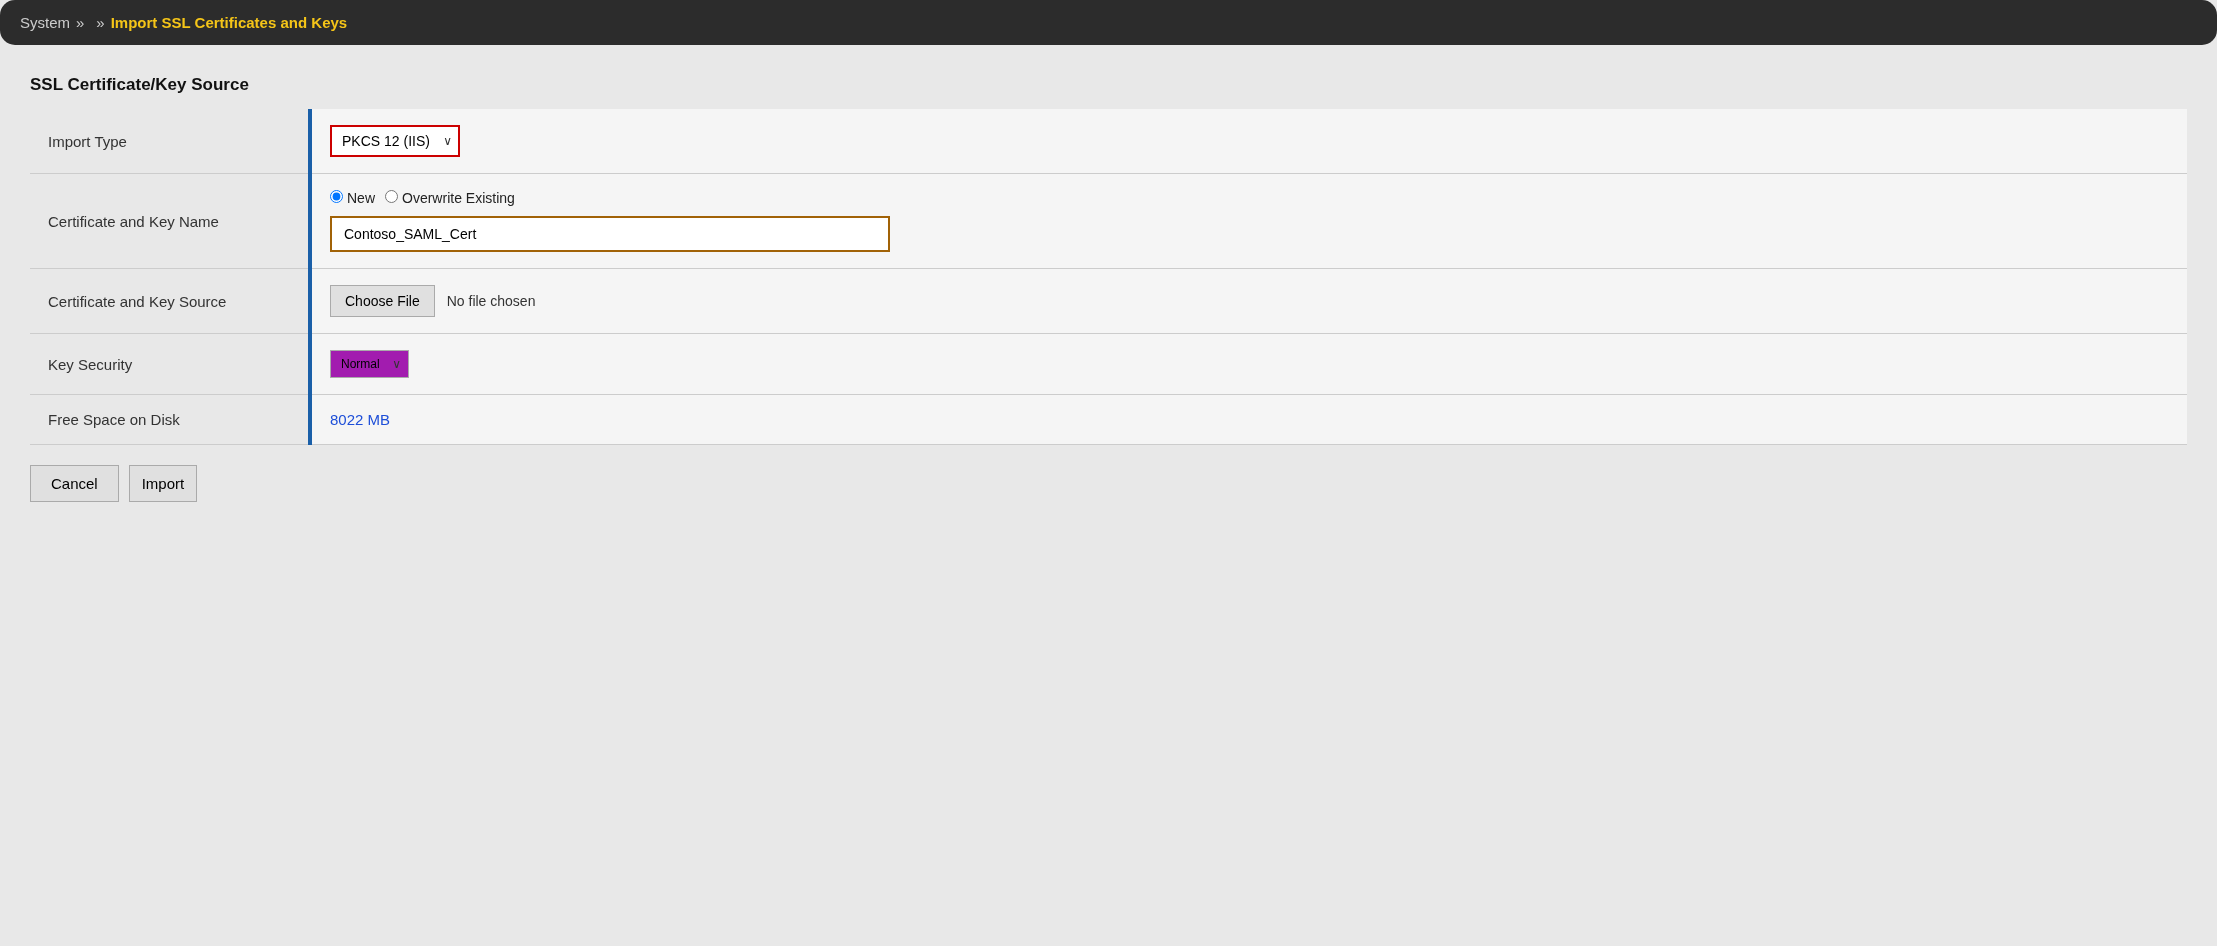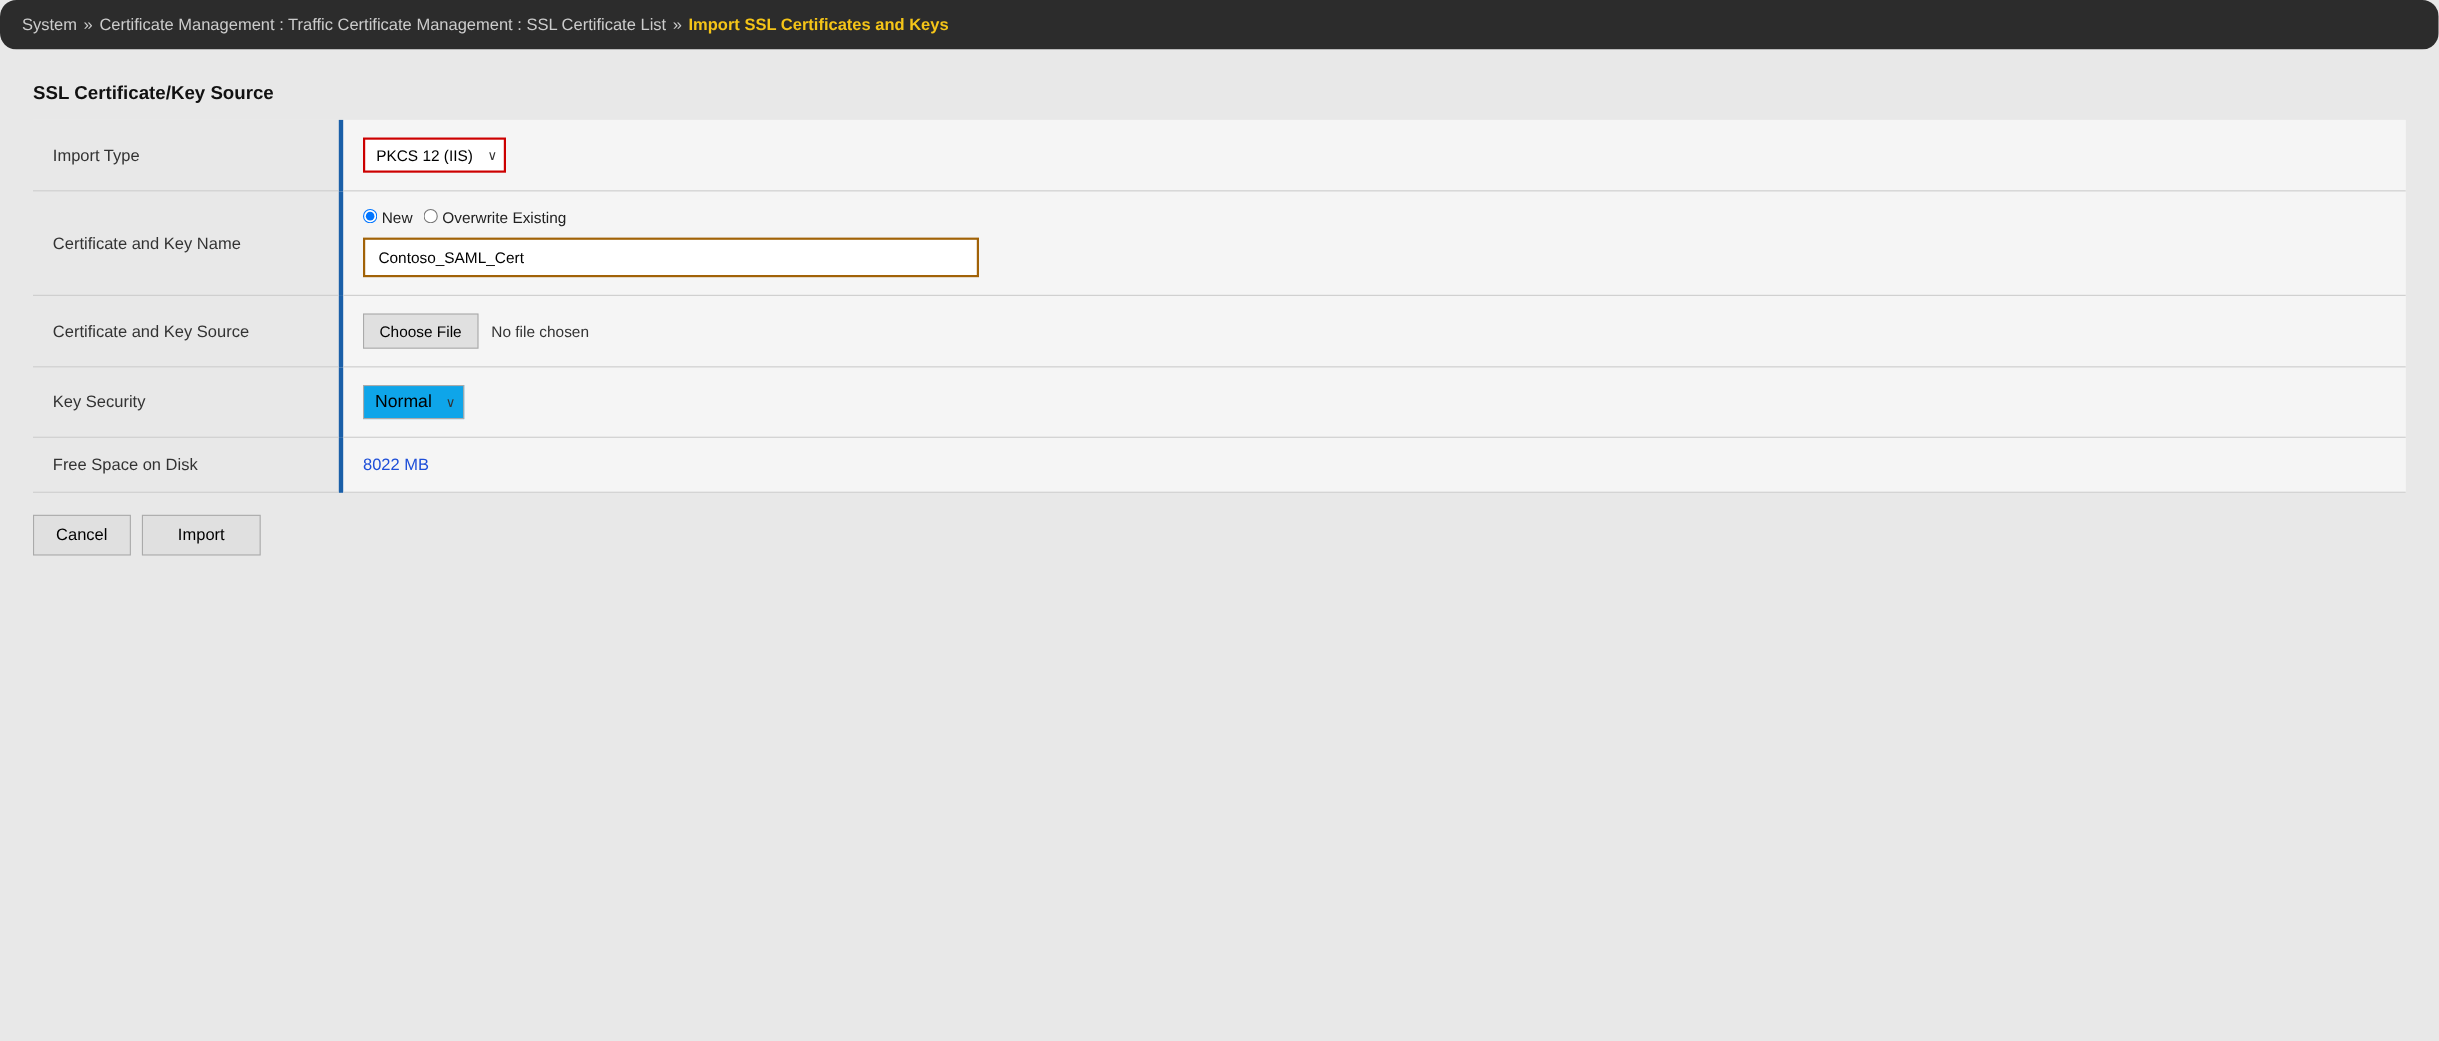--- a/index.html
+++ b/index.html
@@ -107,22 +107,22 @@
       top: 50%;
       transform: translateY(-50%);
       pointer-events: none;
       font-size: 12px;
       color: #333;
     }
 
     .select-normal {
       border: 1px solid #aaa;
       padding: 6px 10px;
-      font-size: 16px;
-      background-color: #0ea5e9;
+      font-size: 12px;
+      background-color: #a21caf;
       cursor: pointer;
       appearance: none;
       -webkit-appearance: none;
       padding-right: 28px;
     }
 
     .radio-group {
       display: flex;
       align-items: center;
       gap: 10px;
@@ -182,37 +182,36 @@
       border: 1px solid #aaa;
       background-color: #e0e0e0;
       padding: 9px 20px;
       font-size: 15px;
       cursor: pointer;
     }
 
     .btn-import {
       border: 1px solid #aaa;
       background-color: #e0e0e0;
-      padding: 9px 32px;
+      padding: 9px 12px;
       font-size: 15px;
       cursor: pointer;
     }
 
     .free-space-text {
       font-size: 15px;
       color: #1d4ed8;
     }
   </style>
 </head>
 <body>
 
 <div class="breadcrumb-bar">
   <span class="bc-normal">System</span>
   <span class="bc-separator">»</span>
-  <span class="bc-normal">Certificate Management : Traffic Certificate Management : SSL Certificate List</span>
   <span class="bc-separator">»</span>
   <span class="bc-active">Import SSL Certificates and Keys</span>
 </div>
 
 <div class="main-content">
 
   <div class="section-title">SSL Certificate/Key Source</div>
 
   <table class="form-table">
 

